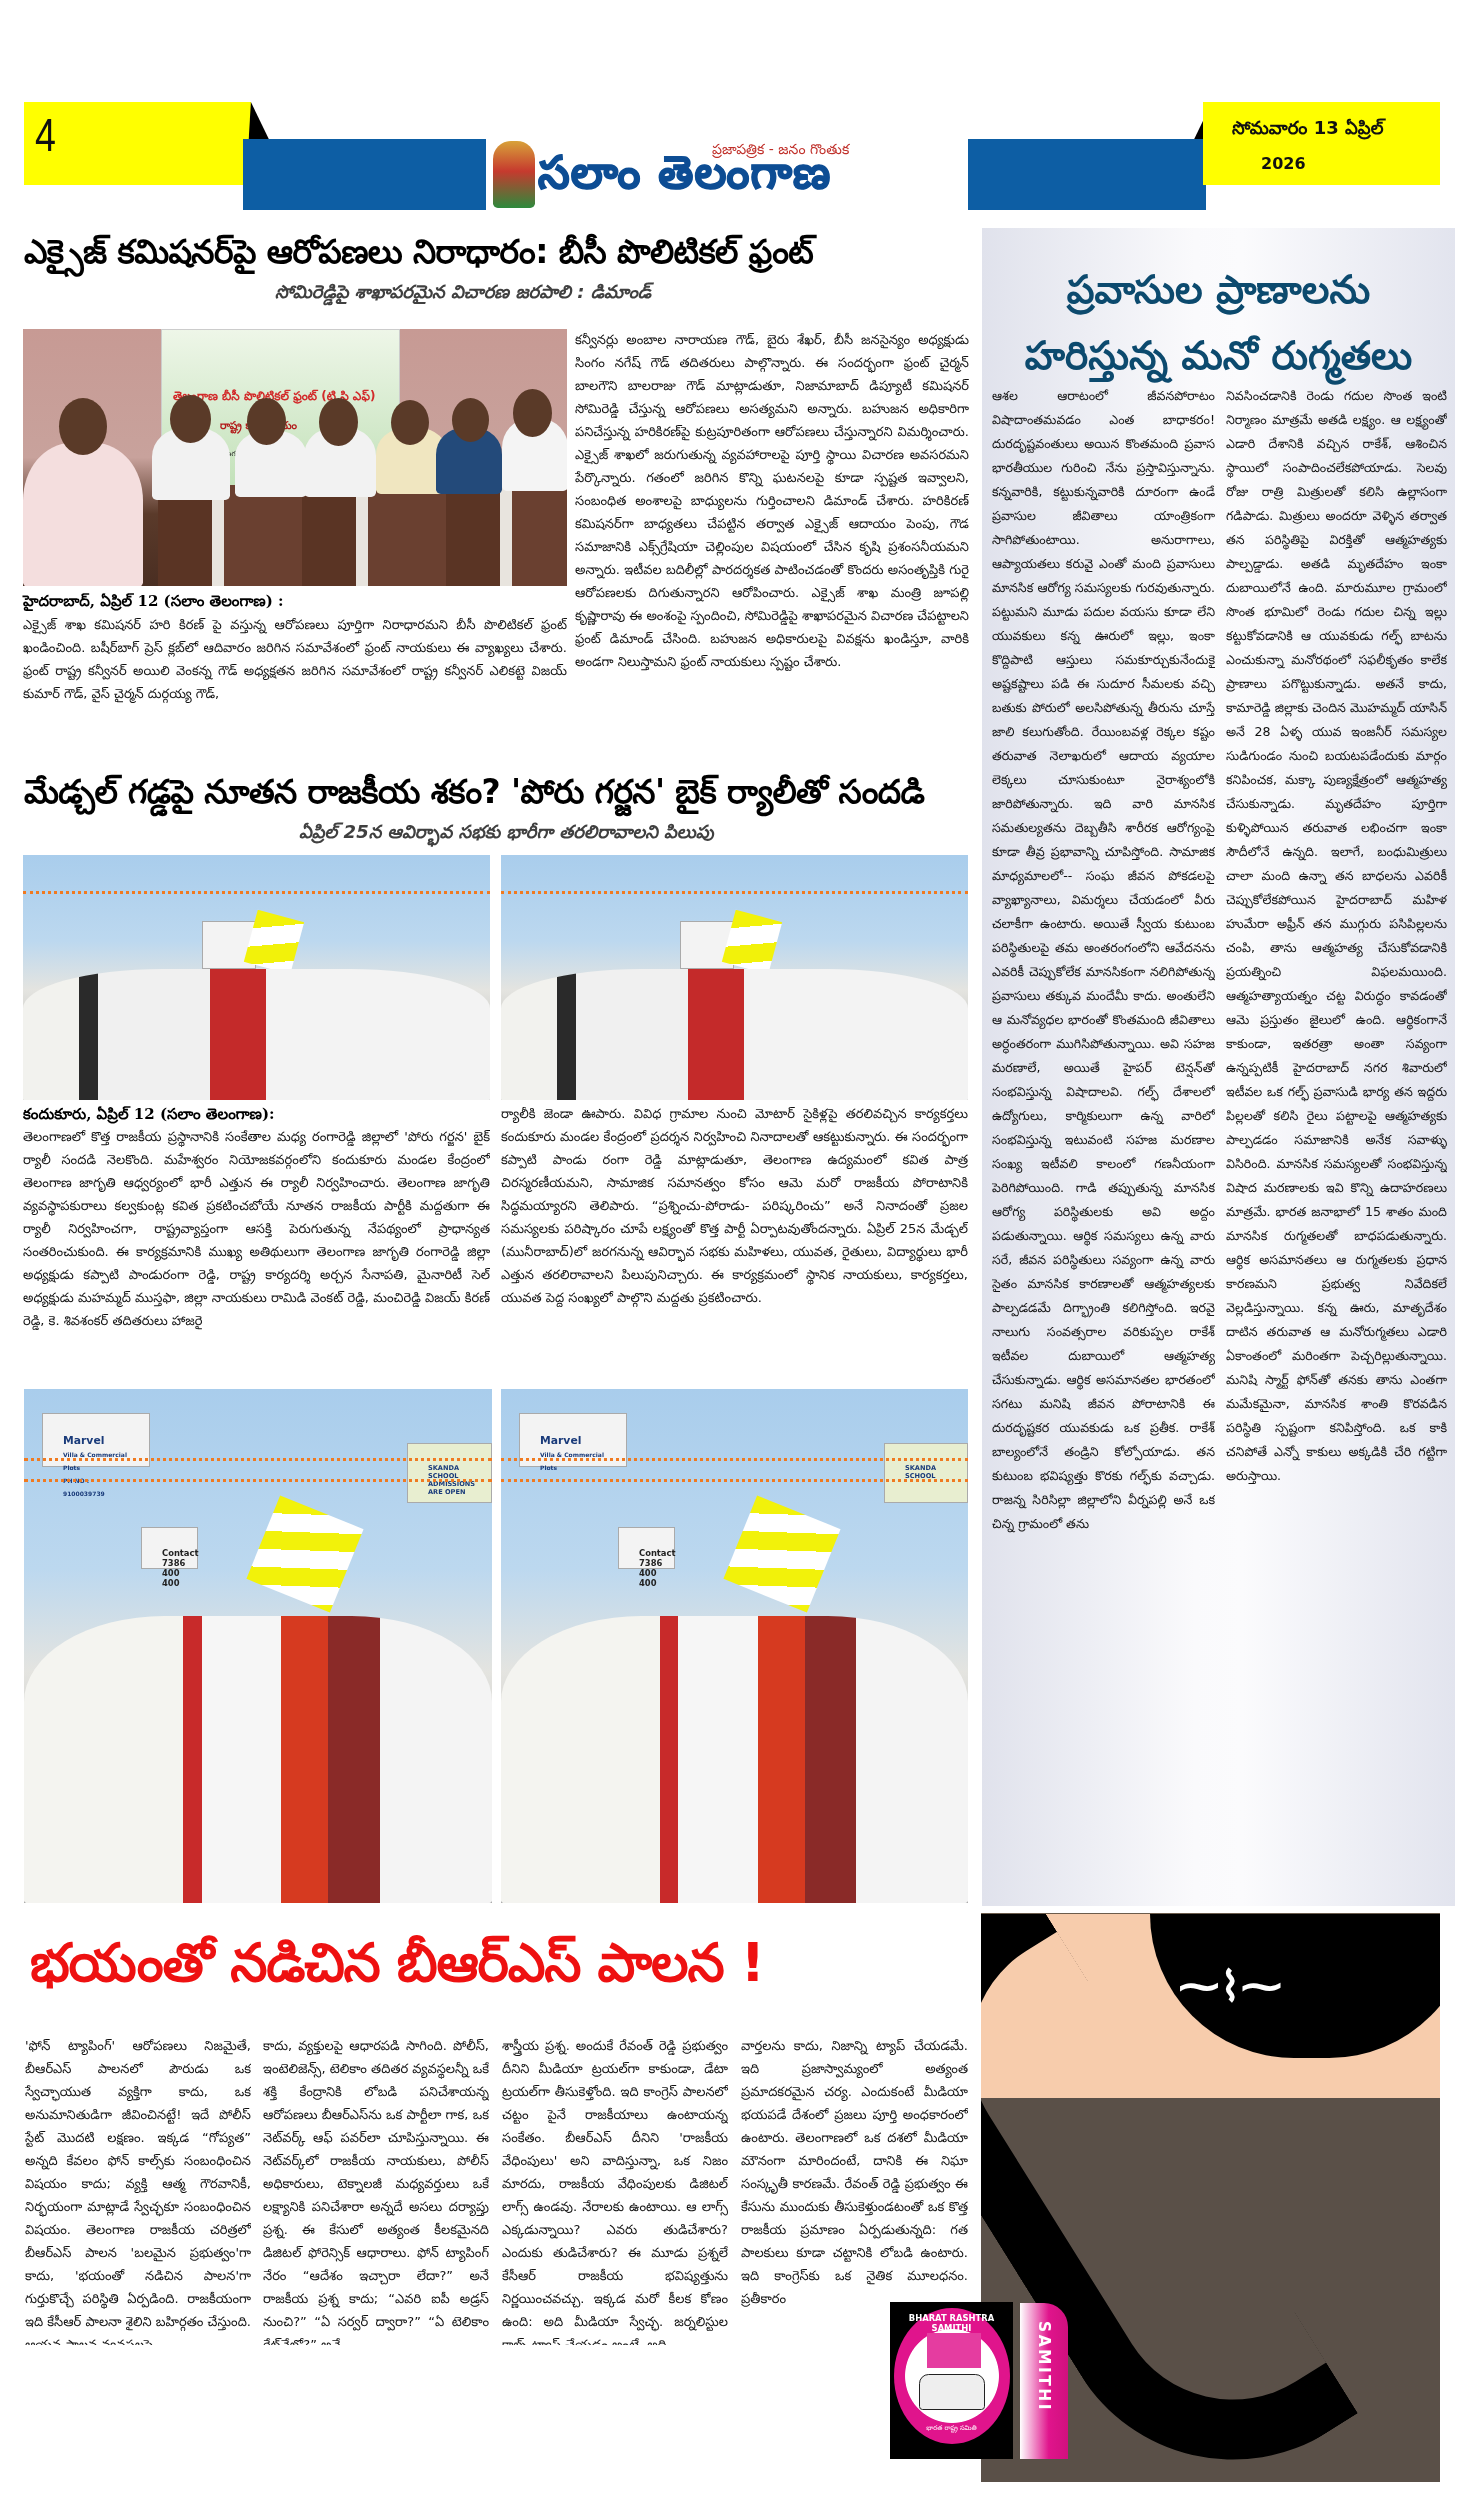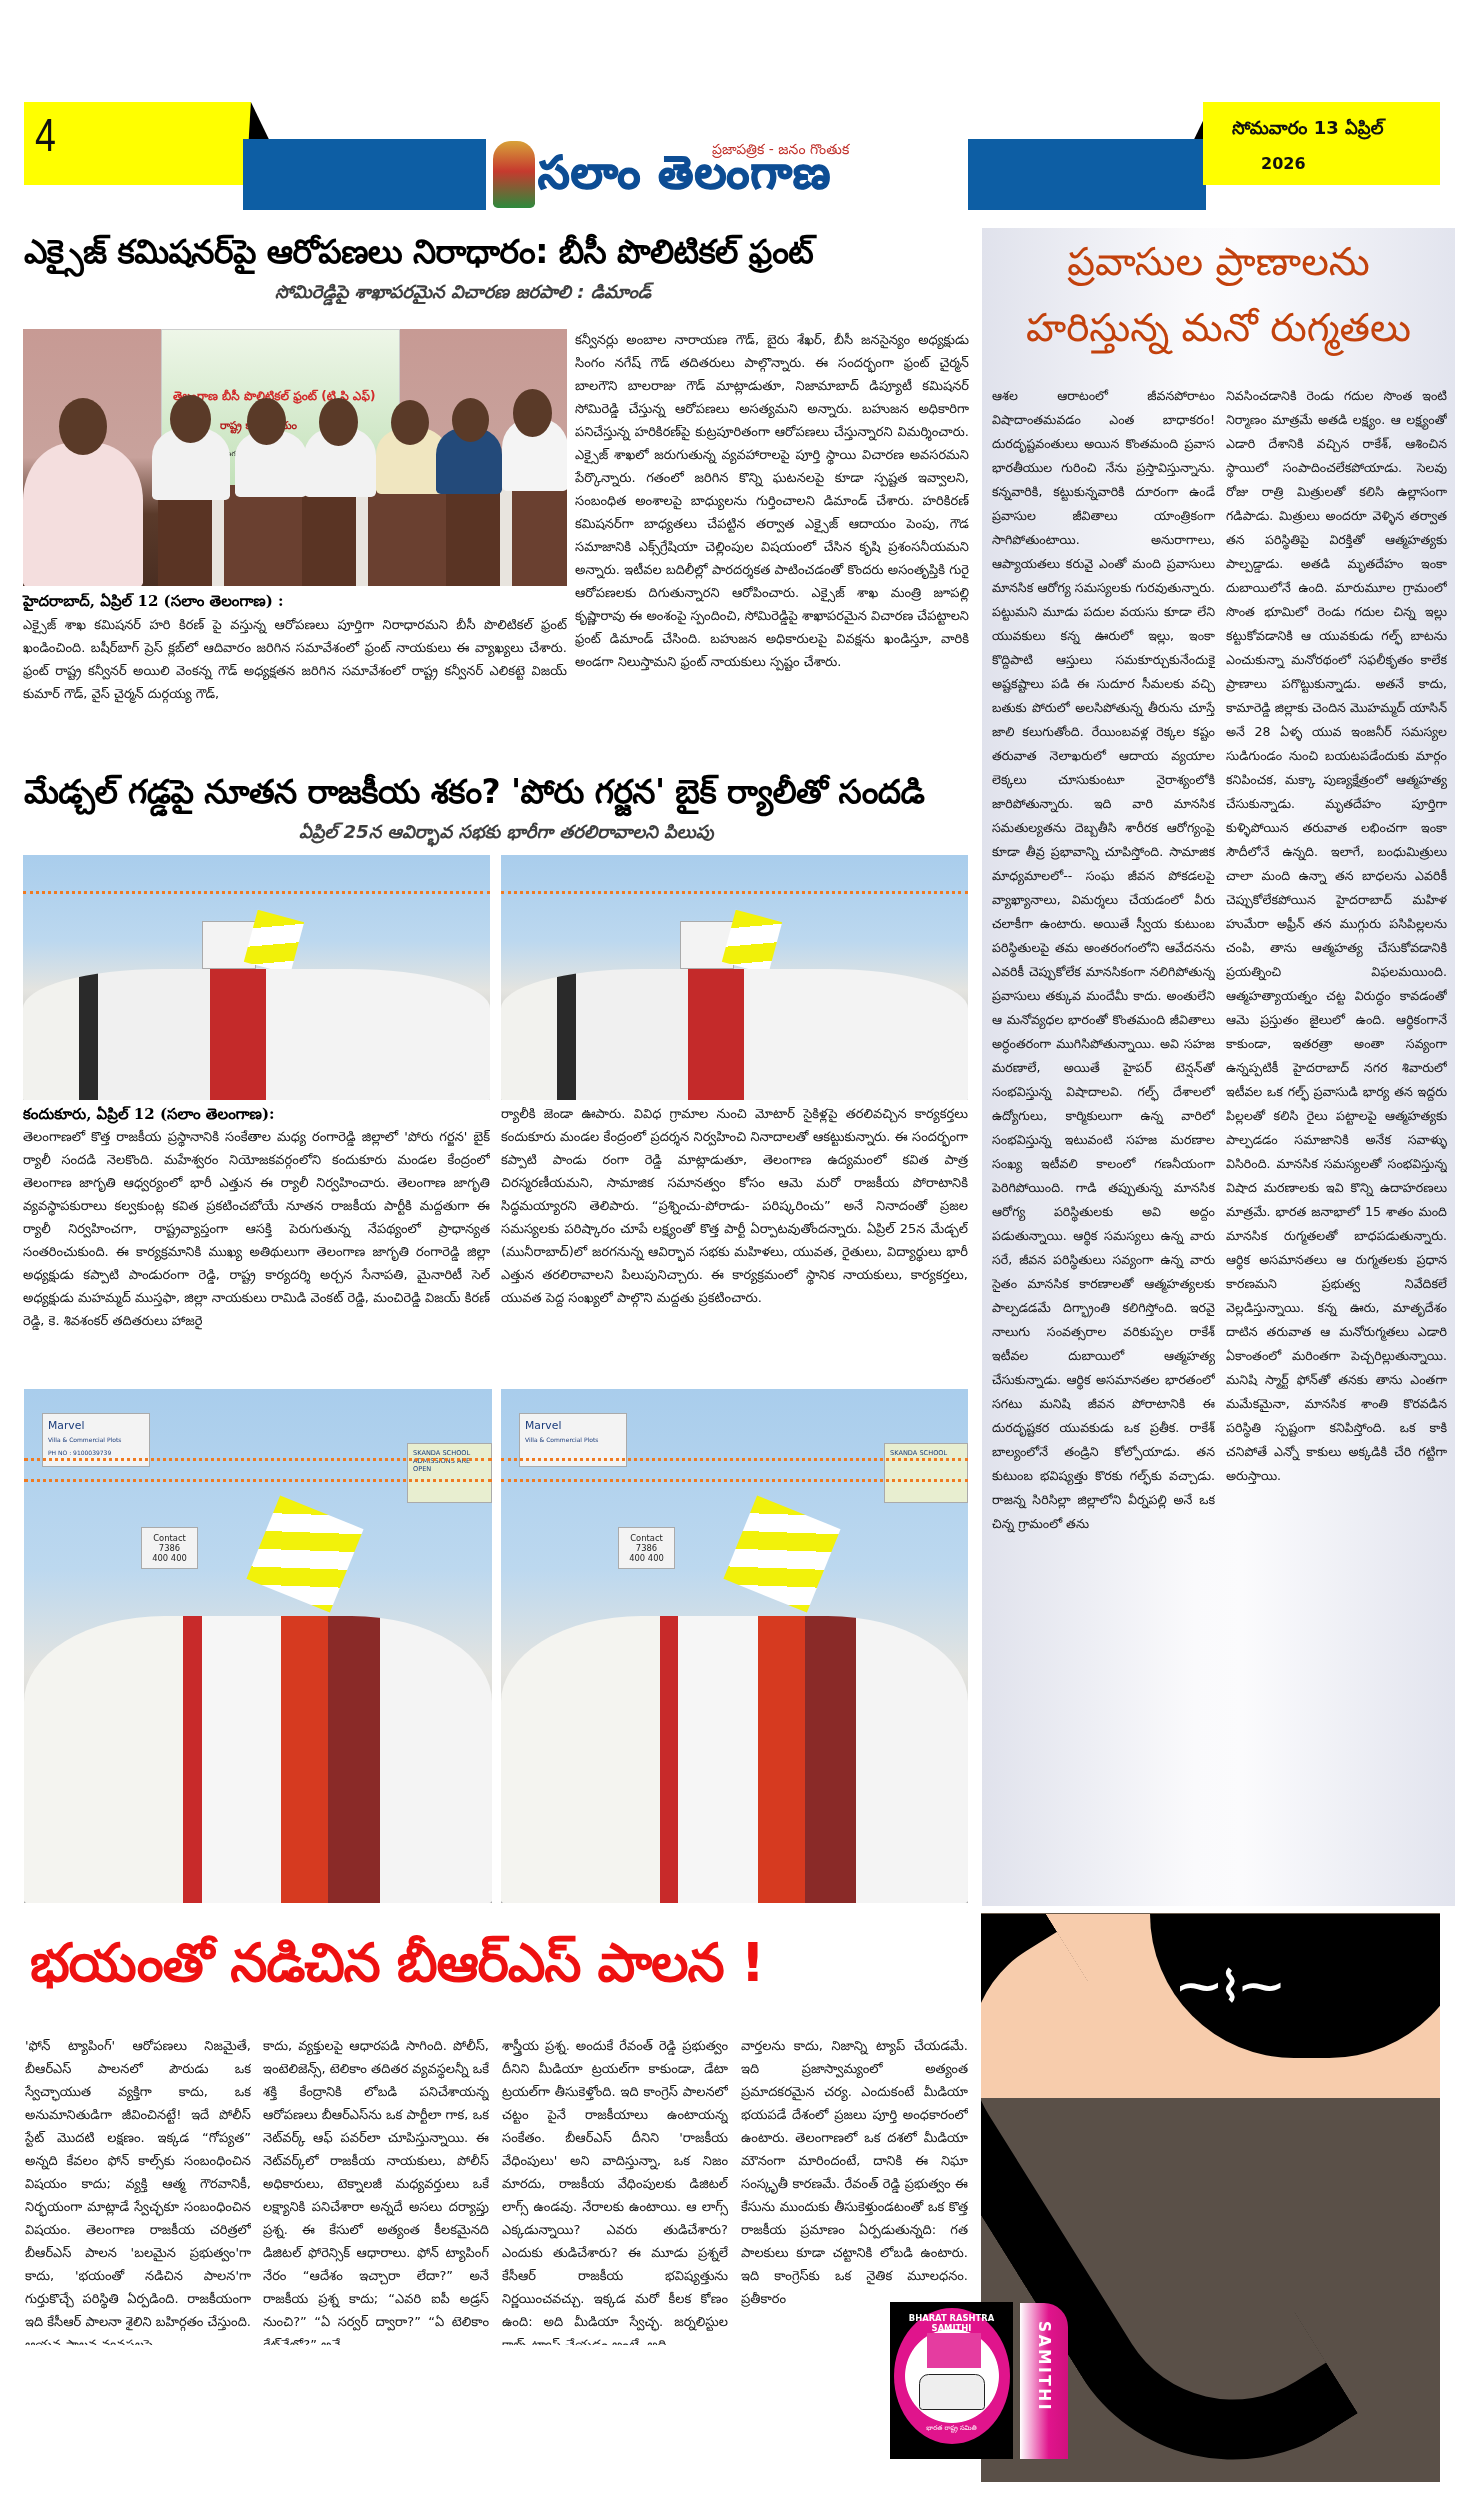--- a/index.html
+++ b/index.html
@@ -31,26 +31,26 @@
   .photo { position: absolute; overflow: hidden; }
   .ph-pressmeet { background: linear-gradient(180deg,#c79a94 0%,#c8a29c 50%,#5a3a2a 72%,#4a2e22 100%); }
   .ph-banner { position: absolute; background: linear-gradient(180deg,#eef6e8,#b8dcae); border: 1.2px solid #ccc; }
   .ph-banner-text { position: absolute; font-weight: bold; color: #d22a2a; font-size: 15.6px; white-space: nowrap; }
   .ph-table { position: absolute; background: repeating-linear-gradient(90deg,#5a3424 0 54px,#e8e4de 54px 66px,#6a4030 66px 144px); }
   .person { position: absolute; border-radius: 40% 40% 4.8px 4.8px; }
   .head { position: absolute; border-radius: 50%; background: #5a3a28; }
   .ph-street { background: linear-gradient(180deg,#a9cdec 0%,#bcd8ef 35%,#e4e4e0 55%,#a0a0a0 100%); }
   .ph-bunting { position: absolute; height: 0; border-top: 3.6px dotted #f07a20; }
   .ph-flag { position: absolute; background: repeating-linear-gradient(160deg,#f2f20a 0 18px,#ffffff 18px 36px); }
-  .ph-billboard { position: absolute; background: #f3f3f3; border: 1.2px solid #aaa; font-size: 10.8px; font-weight: normal; color: #1a3b7a; padding: 5px; }
+  .ph-billboard { position: absolute; background: #f3f3f3; border: 1.2px solid #aaa; font-size: 10.8px; font-weight: bold; color: #1a3b7a; padding: 20px; }
   .crowd { position: absolute; background: #f4f4f2; border-radius: 30% 30% 2.4px 2.4px; }
 
   
   .feature-panel { position: absolute; left: 982px; top: 228px; width: 473px; height: 1678px; background: linear-gradient(90deg,#e0e2ec 0%,#fafafc 45%,#fbfbfd 55%,#e2e4ee 100%); }
-  .feature-title { position: absolute; left: 982px; width: 473px; text-align: center; font-family: "DejaVu Sans", sans-serif; font-weight: normal; font-size: 39px; color: #c2410c; white-space: nowrap; }
+  .feature-title { position: absolute; left: 982px; width: 473px; text-align: center; font-family: "DejaVu Sans", sans-serif; font-weight: bold; font-size: 39px; color: #0c4a6e; white-space: nowrap; margin-top: 28px; }
 
   
   .head-red { position: absolute; font-family: "DejaVu Sans", sans-serif; font-weight: bold; color: #ee1111; white-space: nowrap; }
   .phone-graphic { position: absolute; left: 981px; top: 1914px; width: 459px; height: 568px; overflow: hidden; background: #f7ccac; }
   .phone-dark-band { position: absolute; left: 0; top: 184px; width: 100%; height: 384px; background: #5a5048; }
   .handset { position: absolute; left: 12px; top: -24px; width: 215px; height: 628px; border: 60px solid #000; border-right: none; border-radius: 179px 0 0 179px; transform: rotate(-32deg); transform-origin: center; }
   .pulse-circle { position: absolute; left: 169px; top: 0px; width: 323px; height: 144px; border-radius: 0 0 162px 162px; background: #000; }
   .pulse-line { position: absolute; left: 197px; top: 48px; font-size: 42px; color: #fff; font-weight: bold; }
   .brs-logo { position: absolute; left: 890px; top: 2302px; width: 123px; height: 157px; background: #000; overflow: hidden; }
   .brs-ring { position: absolute; left: 3.6px; top: 6px; width: 116px; height: 136px; border-radius: 50%; background: radial-gradient(circle,#ffffff 0 52%,#e0148c 53% 100%); }

